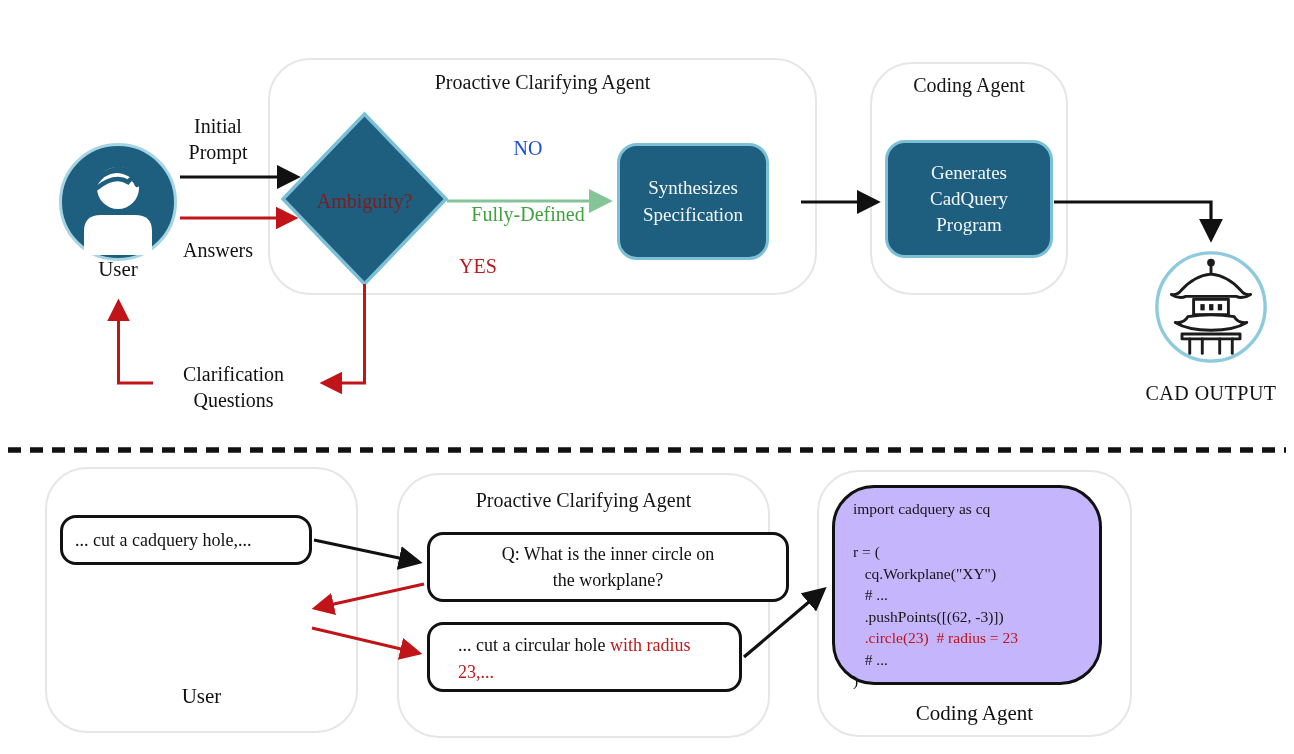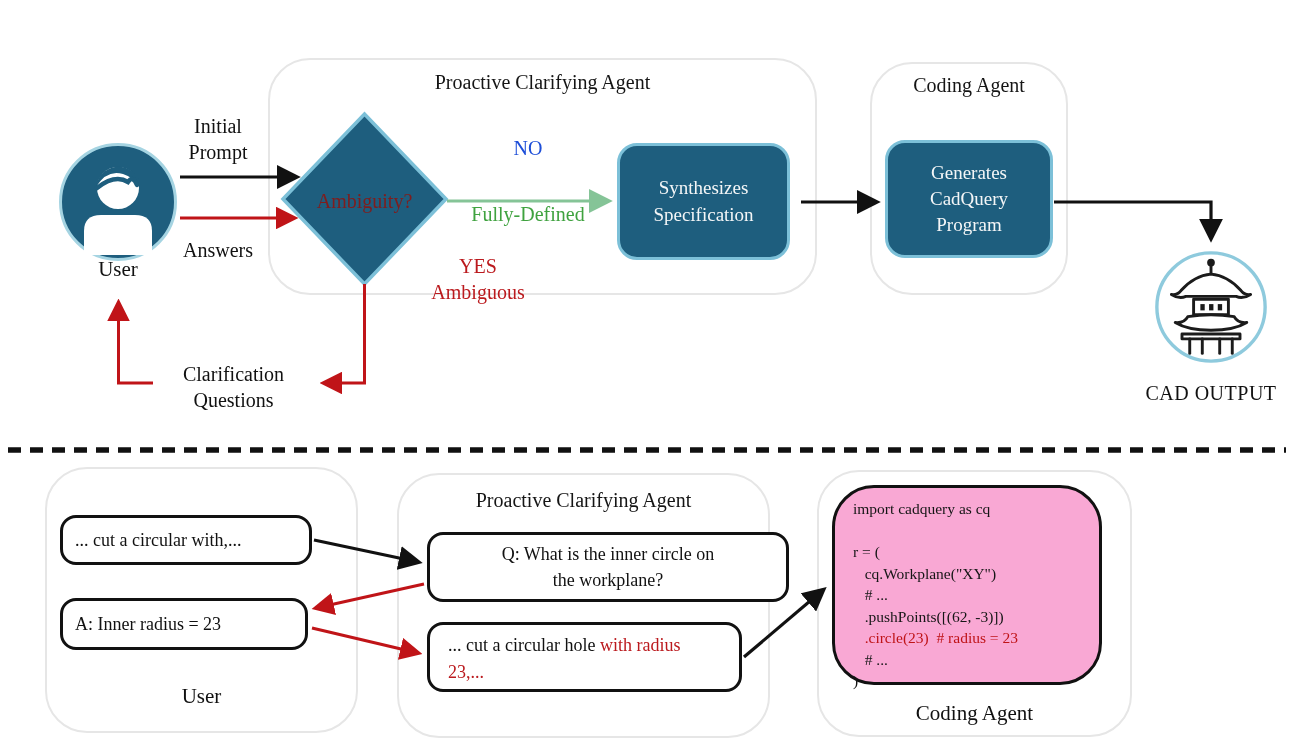--- a/index.html
+++ b/index.html
@@ -29,21 +29,21 @@
     box-sizing:border-box;font-size:18px;z-index:3;
   }
   .bubble.centered{display:flex;align-items:center;justify-content:center;text-align:center;white-space:pre-line;line-height:1.45;}
   .bubble.leftalign{display:flex;align-items:center;padding:4px 12px;line-height:1.5;}
   .label{position:absolute;text-align:center;font-size:20px;line-height:1.3;white-space:pre-line;z-index:3;}
   .green-light{color:#1d4ed8;}
   .green-dark{color:#3fa23f;}
   .red-text{color:#bb1a1e;margin-top:25px;}
   .white-text{color:#7f1d1d;}
   .code-box{
-    position:absolute;background:#f9a8d4;border:3.5px solid #111;border-radius:42px;
+    position:absolute;background:#c4b5fd;border:3.5px solid #111;border-radius:42px;
     box-sizing:border-box;padding:10px 8px 0 18px;z-index:3;font-family:Liberation Serif, serif;
   }
   .code-line{white-space:pre;font-size:15.5px;line-height:21.5px;height:21.5px;color:#161616;}
   .code-line.red{color:#bf1317;}
   .bottom-label{position:absolute;left:0;right:0;text-align:center;font-size:21px;z-index:3;}
   .cad-output{letter-spacing:.5px;}
 </style>
 </head>
 <body>
 
@@ -103,23 +103,22 @@
   <div class="label" style="left:158px;top:237px;width:120px;">Answers</div>
   <div class="label" style="left:156px;top:361px;width:155px;">Clarification
 Questions</div>
 
   <div class="panel-title" style="left:268px;top:71px;width:549px;">Proactive Clarifying Agent</div>
   <div class="label white-text" style="left:302px;top:188px;width:125px;">Ambiguity?</div>
 
   <div class="label green-light" style="left:448px;top:135px;width:160px;">NO</div>
   <div class="label green-dark" style="left:438px;top:161px;width:180px;margin-top:40px;">Fully-Defined</div>
   <div class="label red-text" style="left:398px;top:228px;width:160px;">YES</div>
-  <div class="label red-text" style="left:398px;top:254px;width:160px;">Ambiguous</div>
 
-  <div class="teal-box" style="left:617px;top:143px;width:173px;height:117px;">Synthesizes
+  <div class="teal-box" style="left:617px;top:143px;width:152px;height:117px;">Synthesizes
 Specification</div>
 
   <div class="panel-title" style="left:870px;top:74px;width:198px;">Coding Agent</div>
   <div class="teal-box" style="left:885px;top:140px;width:168px;height:118px;">Generates
 CadQuery
 Program</div>
 
 
   <div class="abs" style="left:1153px;top:249px;z-index:3;">
     <svg width="116" height="116" viewBox="0 0 120 120">
@@ -137,31 +136,28 @@
         <path d="M38,93 V108"></path>
         <path d="M51,93 V108"></path>
         <path d="M69,93 V108"></path>
         <path d="M82,93 V108"></path>
       </g>
     </svg>
   </div>
   <div class="label cad-output" style="left:1116px;top:380px;width:190px;">CAD OUTPUT</div>
 
   <div class="bubble leftalign" style="left:60px;top:515px;width:252px;height:50px;">
-    <span>... cut a circular with,...</span>
-  </div>
-  <div class="bubble leftalign" style="left:60px;top:598px;width:248px;height:52px;">
-    <span>A: Inner radius = 23</span>
+    <span>... cut a cadquery hole,...</span>
   </div>
   <div class="bottom-label" style="left:45px;top:684px;width:313px;">User</div>
 
   <div class="panel-title" style="left:397px;top:489px;width:373px;">Proactive Clarifying Agent</div>
   <div class="bubble centered" style="left:427px;top:532px;width:362px;height:70px;">Q: What is the inner circle on
 the workplane?</div>
-  <div class="bubble" style="left:427px;top:622px;width:315px;height:70px;padding:7px 18px;line-height:27px;">
+  <div class="bubble" style="left:427px;top:622px;width:315px;height:70px;padding:7px 28px;line-height:27px;">
     <span>... cut a circular hole </span><span class="red-text">with radius</span><br>
     <span class="red-text">23,...</span>
   </div>
 
   <div class="code-box" style="left:832px;top:485px;width:270px;height:200px;">
     <div class="code-line">import cadquery as cq</div>
     <div class="code-line"></div>
     <div class="code-line">r = (</div>
     <div class="code-line">   cq.Workplane("XY")</div>
     <div class="code-line">   # ...</div>

